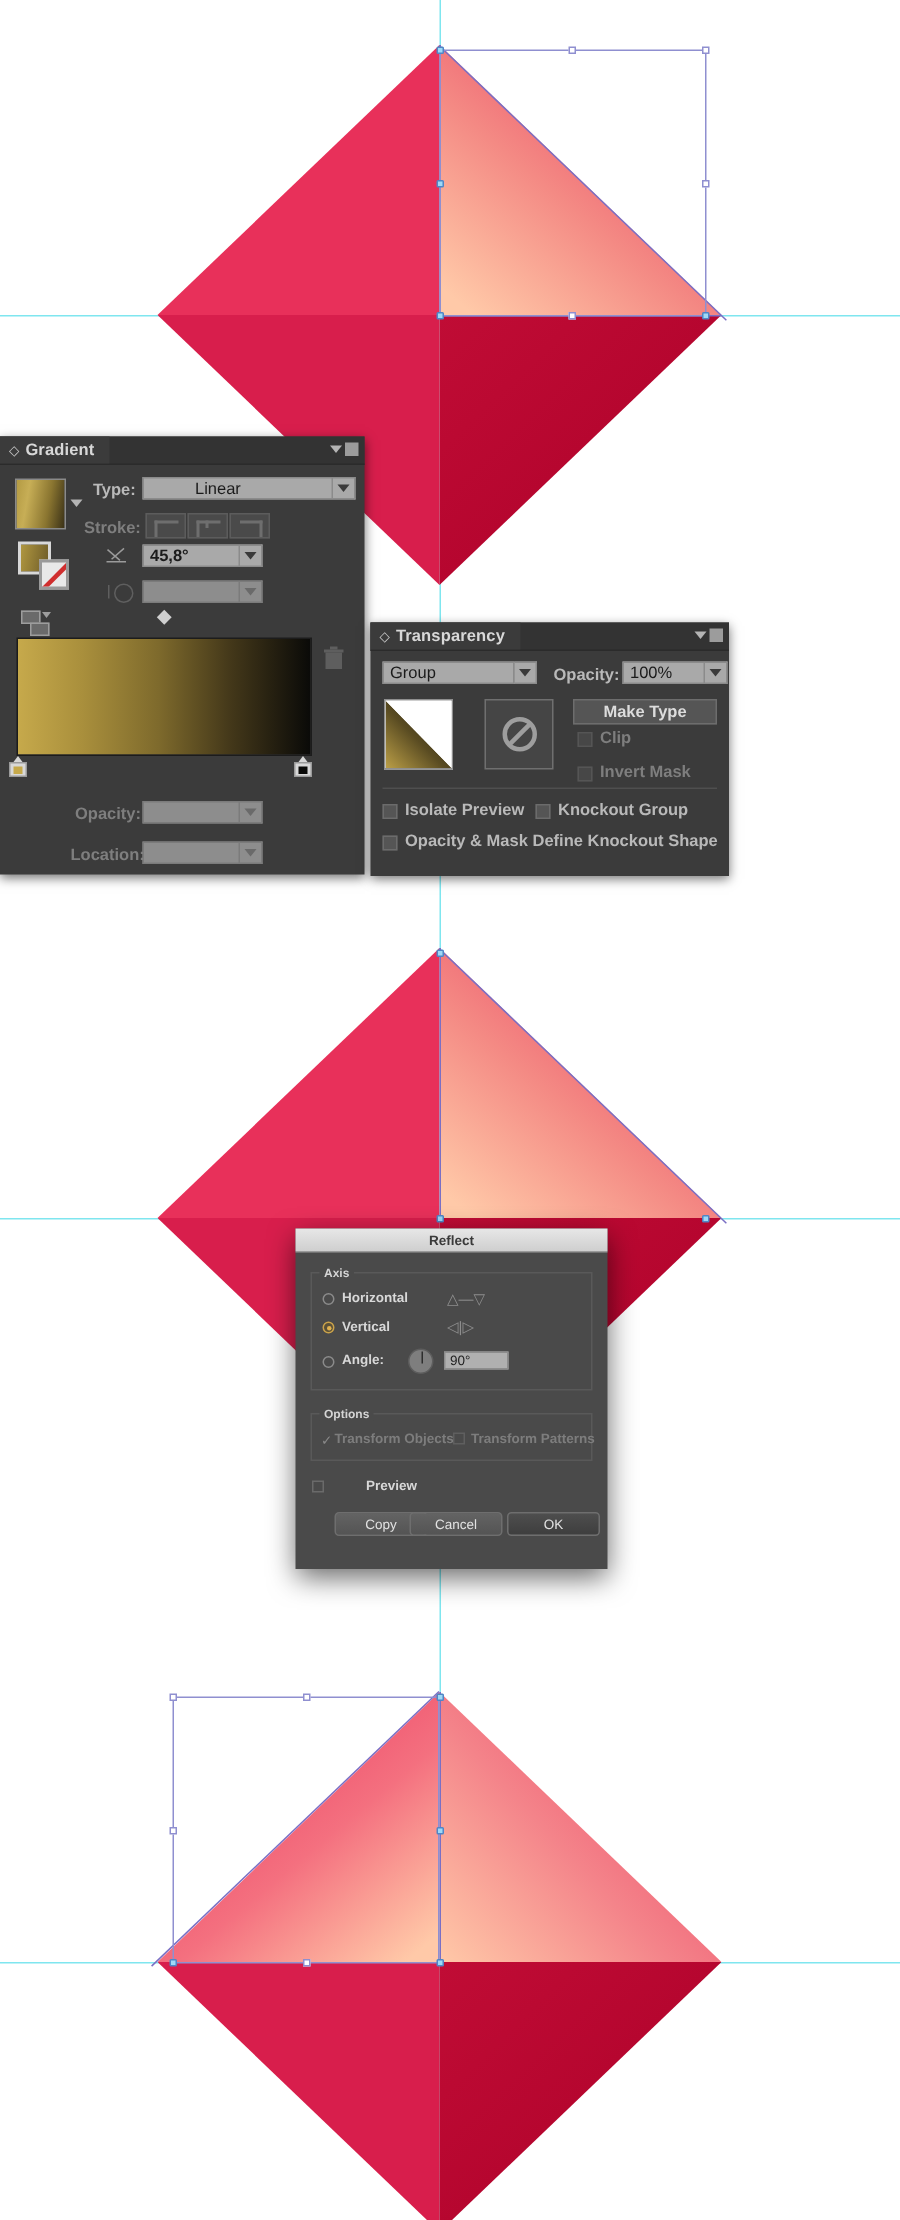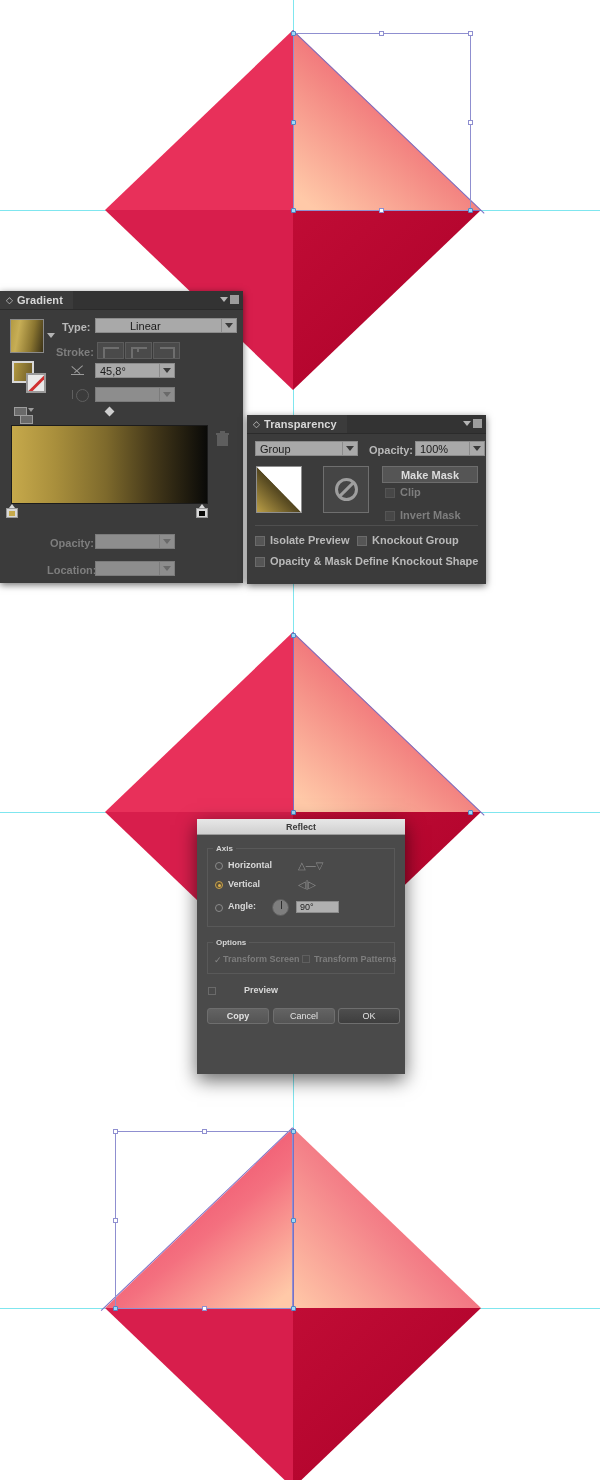--- a/index.html
+++ b/index.html
@@ -227,21 +227,21 @@
     <div style="position:absolute;left:153px;top:51px;width:27px;height:17px;background:#4a4a4a;border:1px solid #5c5c5c;box-sizing:border-box;">
       <div style="position:absolute;left:6px;top:4px;width:13px;height:9px;border-right:2px solid #6e6e6e;border-top:2px solid #6e6e6e;"></div>
     </div>
 
     <div style="position:absolute;left:71px;top:75px;width:0;height:0;border-left:6px solid transparent;border-right:6px solid transparent;border-bottom:9px solid transparent;">
       <div style="position:absolute;left:-6px;top:8px;width:13px;height:1px;background:#9b9b9b;"></div>
       <div style="position:absolute;left:-5px;top:0px;width:11px;height:1px;background:#9b9b9b;transform-origin:0 0;transform:rotate(41deg);"></div>
       <div style="position:absolute;left:6px;top:0px;width:11px;height:1px;background:#9b9b9b;transform-origin:0 0;transform:rotate(139deg);"></div>
     </div>
     <div class="combo" style="position:absolute;left:95px;top:72px;width:80px;">
-      <div class="field" style="flex:1;font-weight:normal;">45,8°</div>
+      <div class="field" style="flex:1;font-weight:bold;">45,8°</div>
       <div class="ddbtn">
           <i></i>
         </div>
     </div>
 
     <div style="position:absolute;left:72px;top:98px;width:16px;height:13px;">
       <div style="position:absolute;left:4px;top:0;width:11px;height:11px;border:1px solid #5f5f5f;border-radius:50%;"></div>
       <div style="position:absolute;left:0;top:1px;width:1px;height:9px;background:#5f5f5f;"></div>
     </div>
     <div class="combo" style="position:absolute;left:95px;top:96px;width:80px;">
@@ -327,37 +327,37 @@
         <polygon points="0,0 46,47 0,47" fill="url(#thumbG)"></polygon>
         <polygon points="0,0 46,0 46,47" fill="#ffffff"></polygon>
       </svg>
     </div>
     <div style="position:absolute;left:76px;top:51px;width:46px;height:47px;border:1px solid #6f6f6f;box-sizing:border-box;background:#454545;">
       <div style="position:absolute;left:11px;top:11px;width:23px;height:23px;border:3px solid #9e9e9e;border-radius:50%;box-sizing:border-box;">
         <div style="position:absolute;left:-2px;top:7px;width:21px;height:3px;background:#9e9e9e;transform:rotate(-45deg);"></div>
       </div>
     </div>
 
-    <div class="btn-dark" style="position:absolute;left:135px;top:51px;width:96px;height:17px;">Make Mask</div>
+    <div class="btn-dark" style="position:absolute;left:135px;top:51px;width:96px;height:17px;">Make Type</div>
     <span class="chk dim" style="position:absolute;left:138px;top:73px;"></span>
     <span class="lbl dim" style="position:absolute;left:153px;top:71px;font-weight:bold;">Clip</span>
     <span class="chk dim" style="position:absolute;left:138px;top:96px;"></span>
     <span class="lbl dim" style="position:absolute;left:153px;top:94px;font-weight:bold;">Invert Mask</span>
 
     <div style="position:absolute;left:8px;top:110px;width:223px;height:1px;background:#4f4f4f;"></div>
 
     <span class="chk" style="position:absolute;left:8px;top:121px;"></span>
     <span class="lbl" style="position:absolute;left:23px;top:119px;font-weight:bold;">Isolate Preview</span>
     <span class="chk" style="position:absolute;left:110px;top:121px;"></span>
     <span class="lbl" style="position:absolute;left:125px;top:119px;font-weight:bold;">Knockout Group</span>
     <span class="chk" style="position:absolute;left:8px;top:142px;"></span>
     <span class="lbl" style="position:absolute;left:23px;top:140px;font-weight:bold;">Opacity &amp; Mask Define Knockout Shape</span>
   </div>
 
-  <div class="dlg" style="left:197px;top:819px;width:208px;height:255px;">
+  <div class="dlg" style="left:197px;top:819px;width:208px;height:227px;">
     <div class="dlg-title">Reflect</div>
 
     <div class="grp" style="left:10px;top:29px;width:188px;height:79px;"></div>
     <span class="grp-lbl" style="left:16px;top:25px;">Axis</span>
 
     <span class="radio" style="position:absolute;left:18px;top:43px;"></span>
     <span class="dtxt" style="position:absolute;left:31px;top:41px;font-weight:bold;">Horizontal</span>
     <span style="position:absolute;left:101px;top:41px;color:#8e8e8e;font-size:10px;">△—▽</span>
 
     <span class="radio on" style="position:absolute;left:18px;top:62px;"></span>
@@ -365,25 +365,25 @@
     <span style="position:absolute;left:101px;top:60px;color:#8e8e8e;font-size:10px;">◁|▷</span>
 
     <span class="radio" style="position:absolute;left:18px;top:85px;"></span>
     <span class="dtxt" style="position:absolute;left:31px;top:82px;font-weight:bold;">Angle:</span>
     <span class="dial" style="position:absolute;left:75px;top:80px;"></span>
     <div class="dfield" style="position:absolute;left:99px;top:82px;width:43px;height:12px;">90°</div>
 
     <div class="grp" style="left:10px;top:123px;width:188px;height:32px;"></div>
     <span class="grp-lbl" style="left:16px;top:119px;">Options</span>
     <span style="position:absolute;left:17px;top:136px;color:#888;font-size:9px;">✓</span>
-    <span class="dtxt dim" style="position:absolute;left:26px;top:135px;font-weight:bold;">Transform Screen</span>
+    <span class="dtxt dim" style="position:absolute;left:26px;top:135px;font-weight:bold;">Transform Objects</span>
     <span style="position:absolute;left:105px;top:136px;width:8px;height:8px;background:#4a4a4a;border:1px solid #5f5f5f;box-sizing:border-box;"></span>
     <span class="dtxt dim" style="position:absolute;left:117px;top:135px;font-weight:bold;">Transform Patterns</span>
 
     <span style="position:absolute;left:11px;top:168px;width:8px;height:8px;background:#4a4a4a;border:1px solid #6a6a6a;box-sizing:border-box;"></span>
     <span class="dtxt" style="position:absolute;left:23px;top:166px;font-weight:bold;padding-left:24px;">Preview</span>
 
-    <div class="dbtn" style="position:absolute;left:10px;top:189px;width:62px;height:16px;font-weight:bold;">Copy</div>
+    <div class="dbtn" style="position:absolute;left:26px;top:189px;width:62px;height:16px;">Copy</div>
     <div class="dbtn" style="position:absolute;left:76px;top:189px;width:62px;height:16px;">Cancel</div>
     <div class="dbtn" style="position:absolute;left:141px;top:189px;width:62px;height:16px;background:linear-gradient(#4e4e4e,#3e3e3e);">OK</div>
   </div>
 
 </div>
 
 </body></html>

